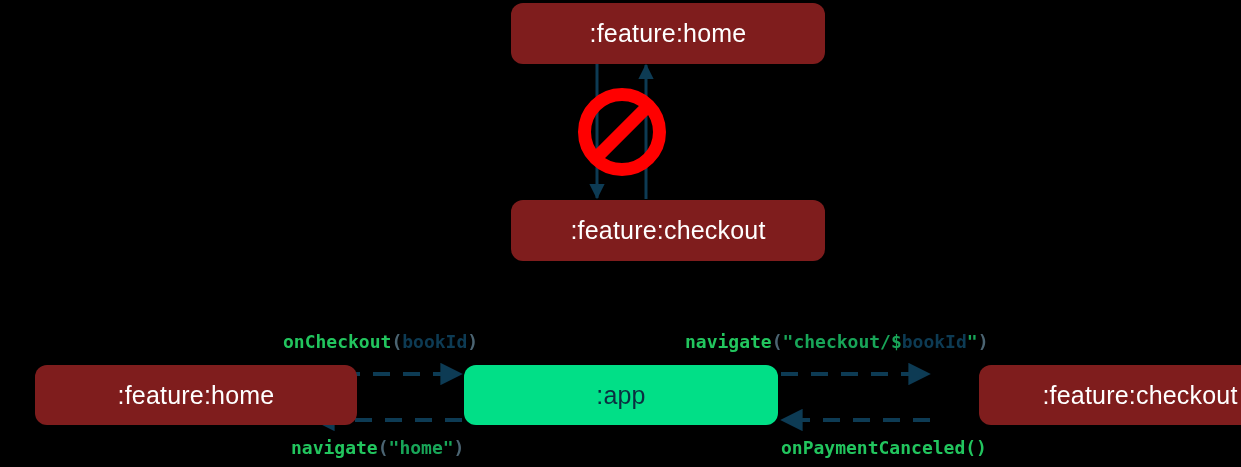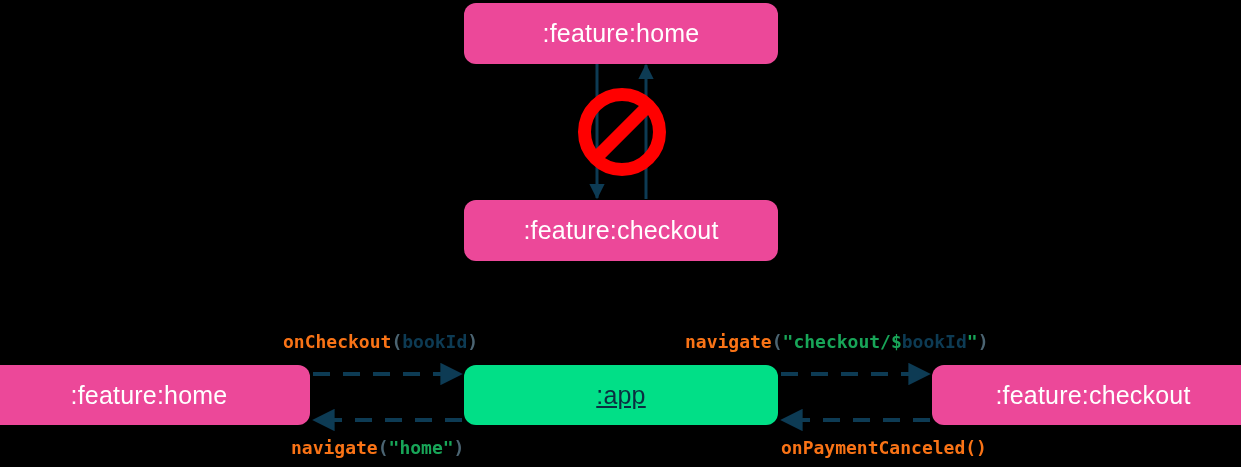--- a/index.html
+++ b/index.html
@@ -26,35 +26,36 @@
     justify-content: center;
     border-radius: 12px;
     box-sizing: border-box;
     font-family: "Liberation Sans", sans-serif;
     font-size: 25px;
     font-weight: 400;
     letter-spacing: 0.2px;
     white-space: nowrap;
   }
   .node.feature {
-    background: #ec4899;
+    background: #7f1d1d;
     color: #FFFFFF;
+    margin-left: 47px;
   }
   .node.app {
     background: #01DF87;
     color: #0B2E40;
   }
 
   
   #node-home-top     { left: 464px;  top: 3px;   width: 314px; height: 61px; }
   #node-checkout-top { left: 464px;  top: 200px; width: 314px; height: 61px; }
 
   
   #node-home-bottom     { left: -12px; top: 365px; width: 322px; height: 60px; }
-  #node-app             { left: 464px; top: 365px; width: 314px; height: 60px; text-decoration: underline; }
+  #node-app             { left: 464px; top: 365px; width: 314px; height: 60px; }
   #node-checkout-bottom { left: 932px; top: 365px; width: 322px; height: 60px; }
 
   
   #wires {
     position: absolute;
     left: 0; top: 0;
     width: 1241px;
     height: 467px;
     pointer-events: none;
   }
@@ -70,21 +71,21 @@
 
   
   .edge-label {
     position: absolute;
     font-family: "DejaVu Sans Mono", "Liberation Mono", monospace;
     font-size: 18px;
     font-weight: bold;
     white-space: nowrap;
     letter-spacing: 0px;
   }
-  .tok-fn    { color: #f97316; }
+  .tok-fn    { color: #22c55e; }
   .tok-punct { color: #4B6472; }
   .tok-arg   { color: #0D3B54; margin-top: 36px; }
   .tok-str   { color: #18A558; }
 
   #label-oncheckout     { left: 283px; top: 331px; }
   #label-navigate-co    { left: 685px; top: 331px; }
   #label-navigate-home  { left: 291px; top: 437px; }
   #label-onpaymentcanc  { left: 781px; top: 437px; }
 </style>
 </head>

